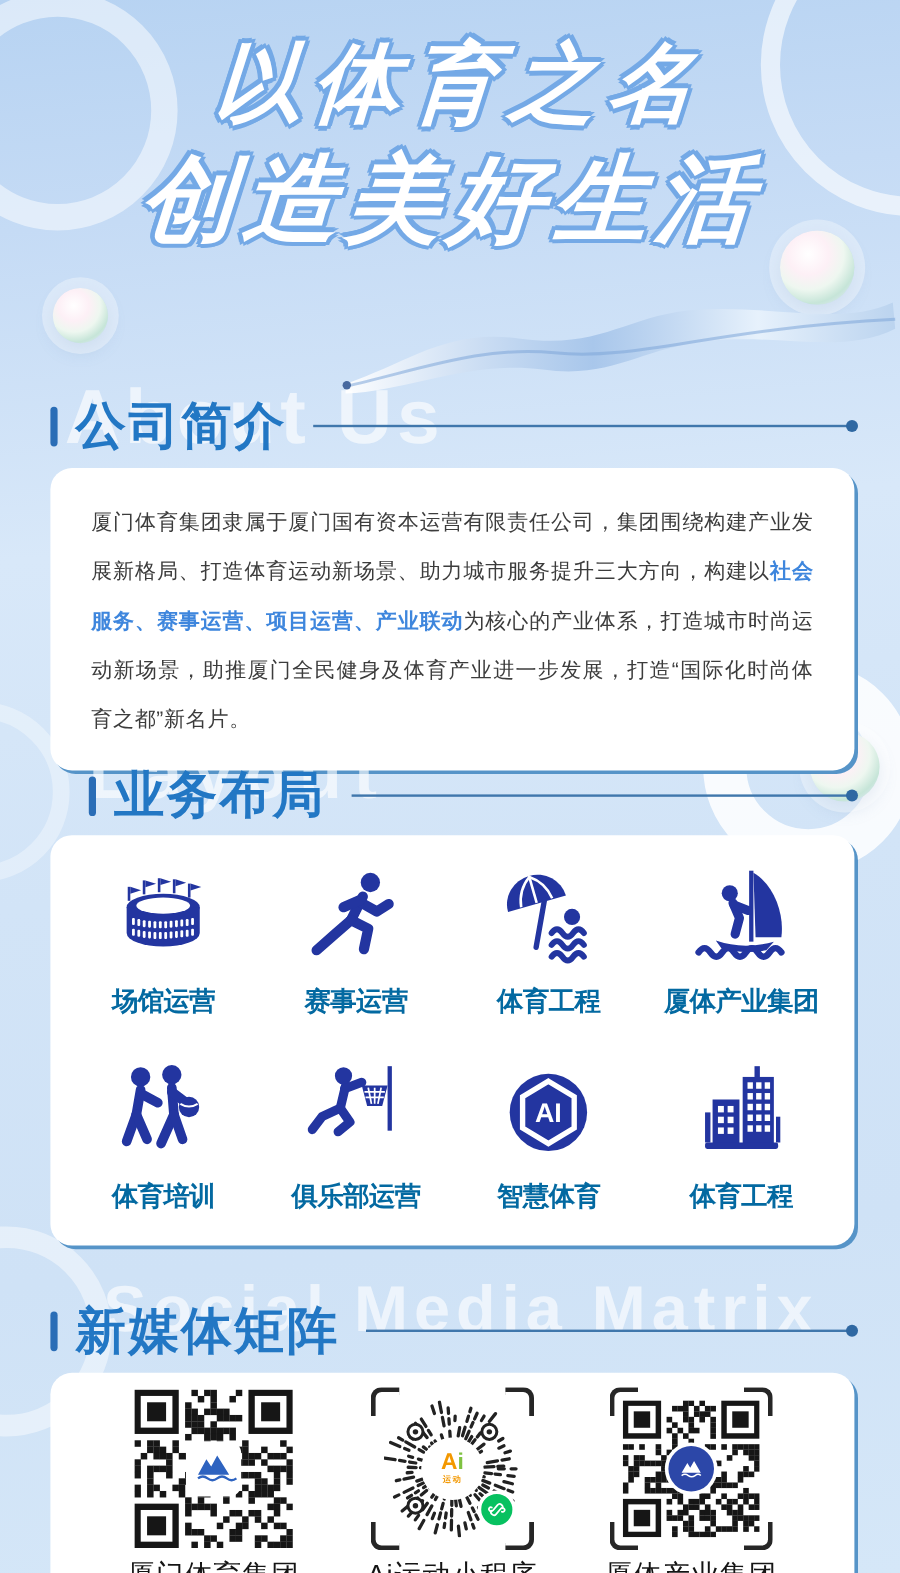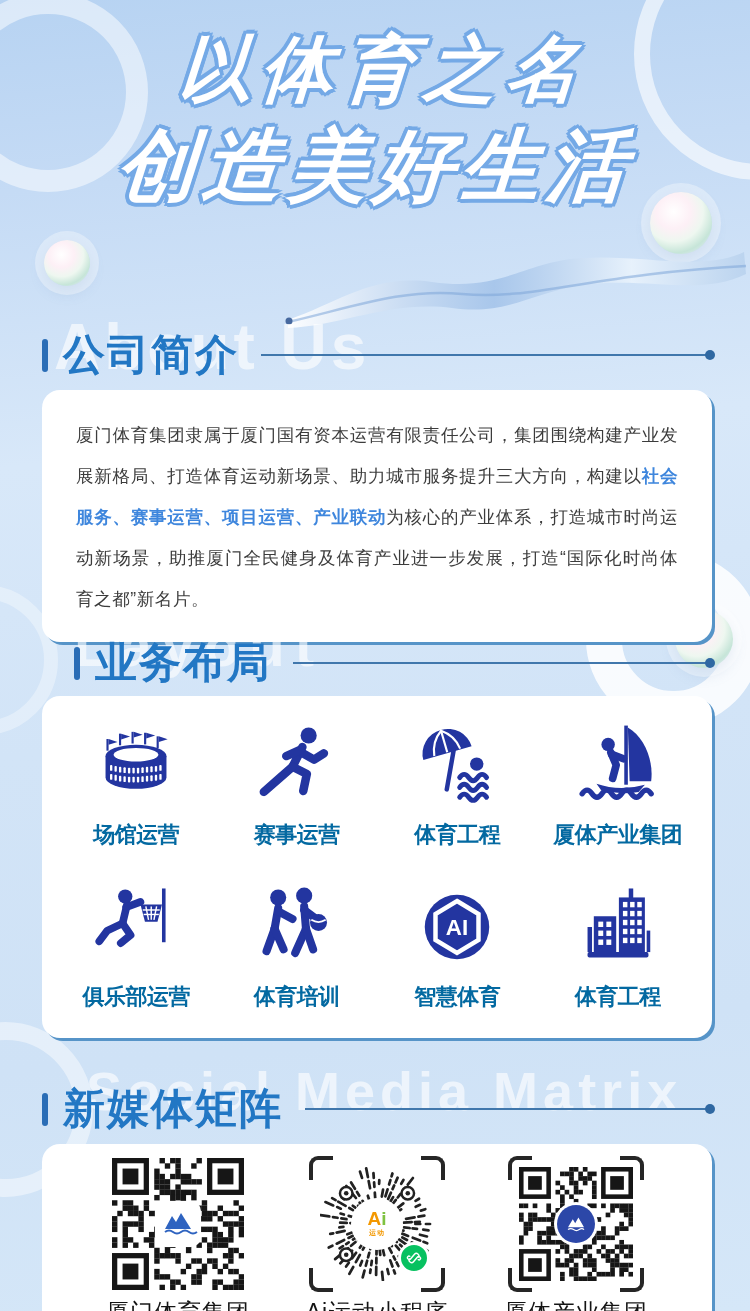--- a/index.html
+++ b/index.html
@@ -232,60 +232,60 @@
           <path d="M41 36 L54 41"></path>
         </g>
         <path d="M24 69 q26 9 54 1 l-7 8 q-22 4 -42 -2 Z" fill="#2335a0"></path>
         <path d="M8 80 q5.5 -8 11 0 t11 0 t11 0 t11 0 t11 0 t11 0 t11 0" stroke="#2335a0" stroke-width="6" fill="none" stroke-linecap="round"></path>
       </svg>
       <span class="biz-label">厦体产业集团</span>
     </div>
 
     <div class="biz-cell">
       <svg class="biz-icon" viewBox="0 0 96 96">
-        <g fill="#2335a0">
-          <rect x="77" y="5" width="4" height="60"></rect>
-          <path d="M53 23 h24 l-5 19 h-14 Z"></path>
-          <circle cx="36" cy="14" r="8"></circle>
-        </g>
-        <g stroke="#fff" stroke-width="1.6">
-          <line x1="59" y1="25" x2="62" y2="40"></line>
-            <line x1="65" y1="25" x2="65" y2="40"></line>
-            <line x1="71" y1="25" x2="68" y2="40"></line>
-          <line x1="55.5" y1="29" x2="74.5" y2="29"></line>
-            <line x1="56.5" y1="34" x2="73.5" y2="34"></line>
-        </g>
-        <g stroke="#2335a0" stroke-width="8.5" fill="none" stroke-linecap="round" stroke-linejoin="round">
-          <path d="M38 23 L33 44"></path>
-          <path d="M37 26 L53 20"></path>
-          <path d="M33 44 L16 52 L7 64"></path>
-          <path d="M33 44 L42 57 L31 66"></path>
-        </g>
-      </svg>
-      <span class="biz-label">俱乐部运营</span>
-    </div>
-
-    <div class="biz-cell">
-      <svg class="biz-icon" viewBox="0 0 96 96">
         <circle cx="27" cy="15" r="9" fill="#2335a0"></circle>
         <circle cx="56" cy="13" r="9" fill="#2335a0"></circle>
         <g stroke="#2335a0" stroke-width="9" fill="none" stroke-linecap="round" stroke-linejoin="round">
           <path d="M27 27 L23 50"></path>
             <path d="M23 50 L14 75"></path>
             <path d="M23 50 L33 73"></path>
           <path d="M28 31 L43 39"></path>
           <path d="M56 25 L58 50"></path>
             <path d="M58 50 L46 77"></path>
             <path d="M58 50 L66 73"></path>
           <path d="M56 29 L68 38"></path>
         </g>
         <circle cx="72" cy="43" r="9.5" fill="#2335a0"></circle>
         <path d="M64 40 q8 5 16 0" stroke="#fff" stroke-width="2" fill="none"></path>
       </svg>
       <span class="biz-label">体育培训</span>
+    </div>
+
+    <div class="biz-cell">
+      <svg class="biz-icon" viewBox="0 0 96 96">
+        <g fill="#2335a0">
+          <rect x="77" y="5" width="4" height="60"></rect>
+          <path d="M53 23 h24 l-5 19 h-14 Z"></path>
+          <circle cx="36" cy="14" r="8"></circle>
+        </g>
+        <g stroke="#fff" stroke-width="1.6">
+          <line x1="59" y1="25" x2="62" y2="40"></line>
+            <line x1="65" y1="25" x2="65" y2="40"></line>
+            <line x1="71" y1="25" x2="68" y2="40"></line>
+          <line x1="55.5" y1="29" x2="74.5" y2="29"></line>
+            <line x1="56.5" y1="34" x2="73.5" y2="34"></line>
+        </g>
+        <g stroke="#2335a0" stroke-width="8.5" fill="none" stroke-linecap="round" stroke-linejoin="round">
+          <path d="M38 23 L33 44"></path>
+          <path d="M37 26 L53 20"></path>
+          <path d="M33 44 L16 52 L7 64"></path>
+          <path d="M33 44 L42 57 L31 66"></path>
+        </g>
+      </svg>
+      <span class="biz-label">俱乐部运营</span>
     </div>
 
     <div class="biz-cell">
       <svg class="biz-icon" viewBox="0 0 96 96">
         <circle cx="48" cy="48" r="36" fill="#2335a0"></circle>
         <polygon points="48,19 72,33.5 72,62.5 48,77 24,62.5 24,33.5" fill="none" stroke="#fff" stroke-width="5"></polygon>
         <text x="48" y="57" text-anchor="middle" font-size="25" font-weight="bold" fill="#fff" font-family="Liberation Sans, DejaVu Sans, sans-serif">AI</text>
       </svg>
       <span class="biz-label">智慧体育</span>
     </div>

